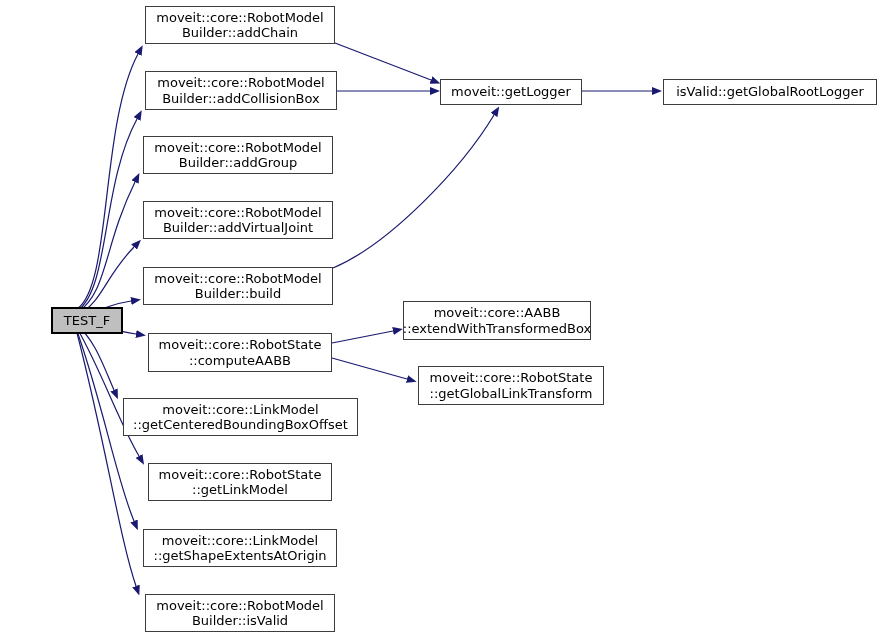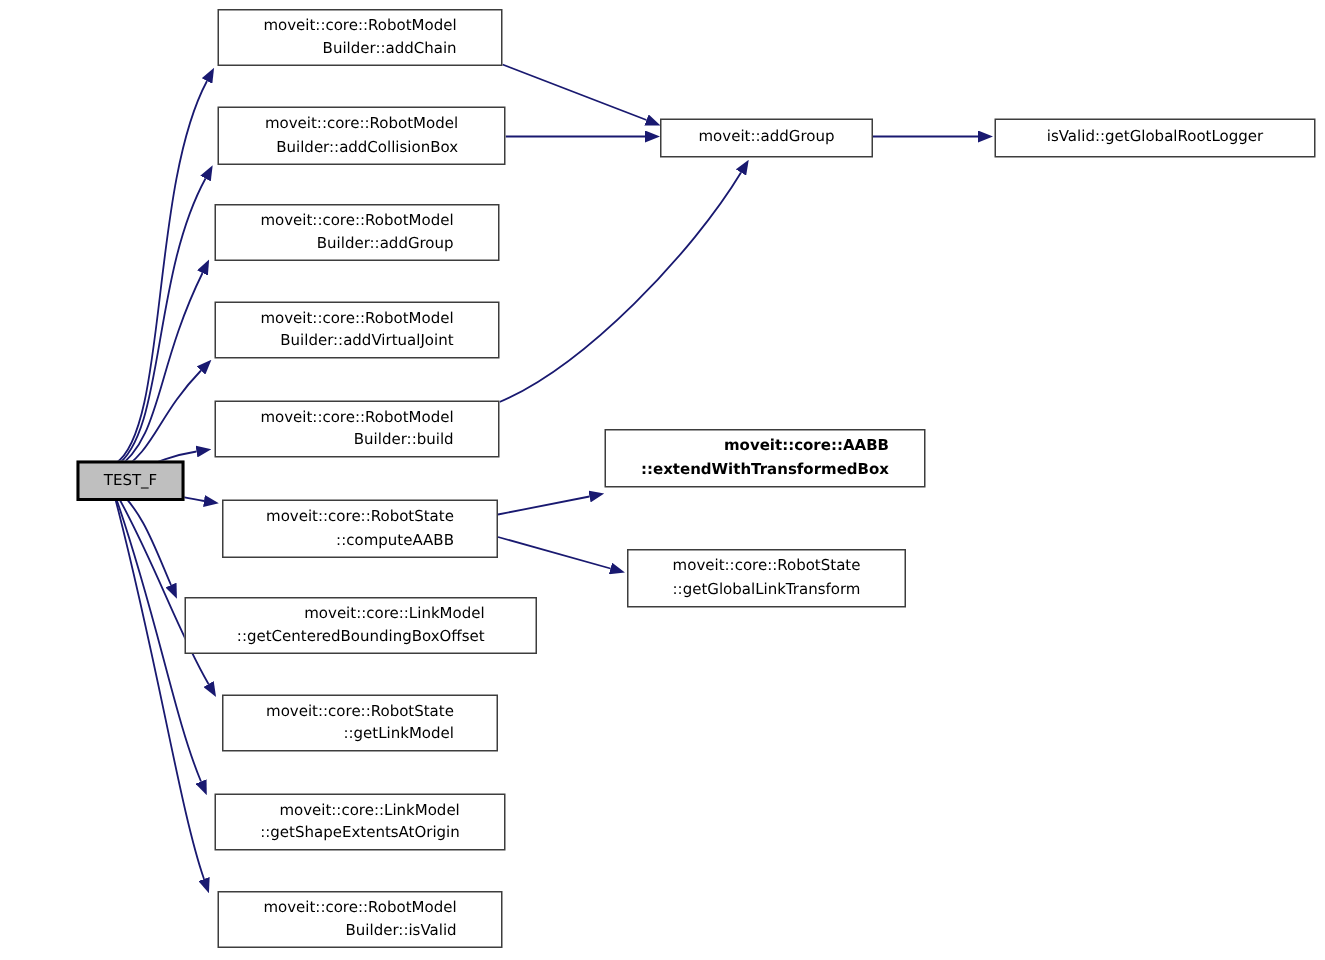--- a/index.html
+++ b/index.html
@@ -24,23 +24,23 @@
   .arrowhead { fill: var(--edge-color, #191970); }
   .node {
     position: absolute;
     box-sizing: border-box;
     background: var(--node-fill, #ffffff);
     border: 1px solid var(--node-border, #3d3d3d);
     color: var(--node-text, #000000);
     display: flex;
     align-items: center;
     justify-content: center;
-    text-align: right;
+    text-align: center;
     white-space: pre-line;
-    font-size: 10px;
+    font-size: 13px;
     line-height: 15.5px;
     cursor: pointer;
   }
   .node.highlight {
     background: var(--highlight-fill, #bfbfbf);
     border: 2px solid var(--highlight-border, #000000);
     margin-left: 46px;
   }
 </style>
 </head>
@@ -87,20 +87,20 @@
       <div class="node" style="left: 148px; top: 333px; width: 184px; height: 39px;">moveit::core::RobotState
 ::computeAABB</div>
       <div class="node" style="left: 123px; top: 398px; width: 235px; height: 38px;">moveit::core::LinkModel
 ::getCenteredBoundingBoxOffset</div>
       <div class="node" style="left: 148px; top: 463px; width: 184px; height: 38px;">moveit::core::RobotState
 ::getLinkModel</div>
       <div class="node" style="left: 143px; top: 529px; width: 194px; height: 38px;">moveit::core::LinkModel
 ::getShapeExtentsAtOrigin</div>
       <div class="node" style="left: 145px; top: 594px; width: 190px; height: 38px;">moveit::core::RobotModel
 Builder::isValid</div>
-      <div class="node" style="left: 440px; top: 79px; width: 142px; height: 26px;">moveit::addGroup</div>
+      <div class="node" style="left: 440px; top: 79px; width: 142px; height: 26px;">moveit::getLogger</div>
       <div class="node" style="left: 663px; top: 79px; width: 214px; height: 26px;">isValid::getGlobalRootLogger</div>
-      <div class="node" style="left: 403px; top: 286px; width: 214px; height: 39px; font-weight: bold;">moveit::core::AABB
+      <div class="node" style="left: 403px; top: 301px; width: 188px; height: 39px;">moveit::core::AABB
 ::extendWithTransformedBox</div>
       <div class="node" style="left: 418px; top: 366px; width: 186px; height: 39px;">moveit::core::RobotState
 ::getGlobalLinkTransform</div>
     </div>
 </div>
 
 </body></html>

